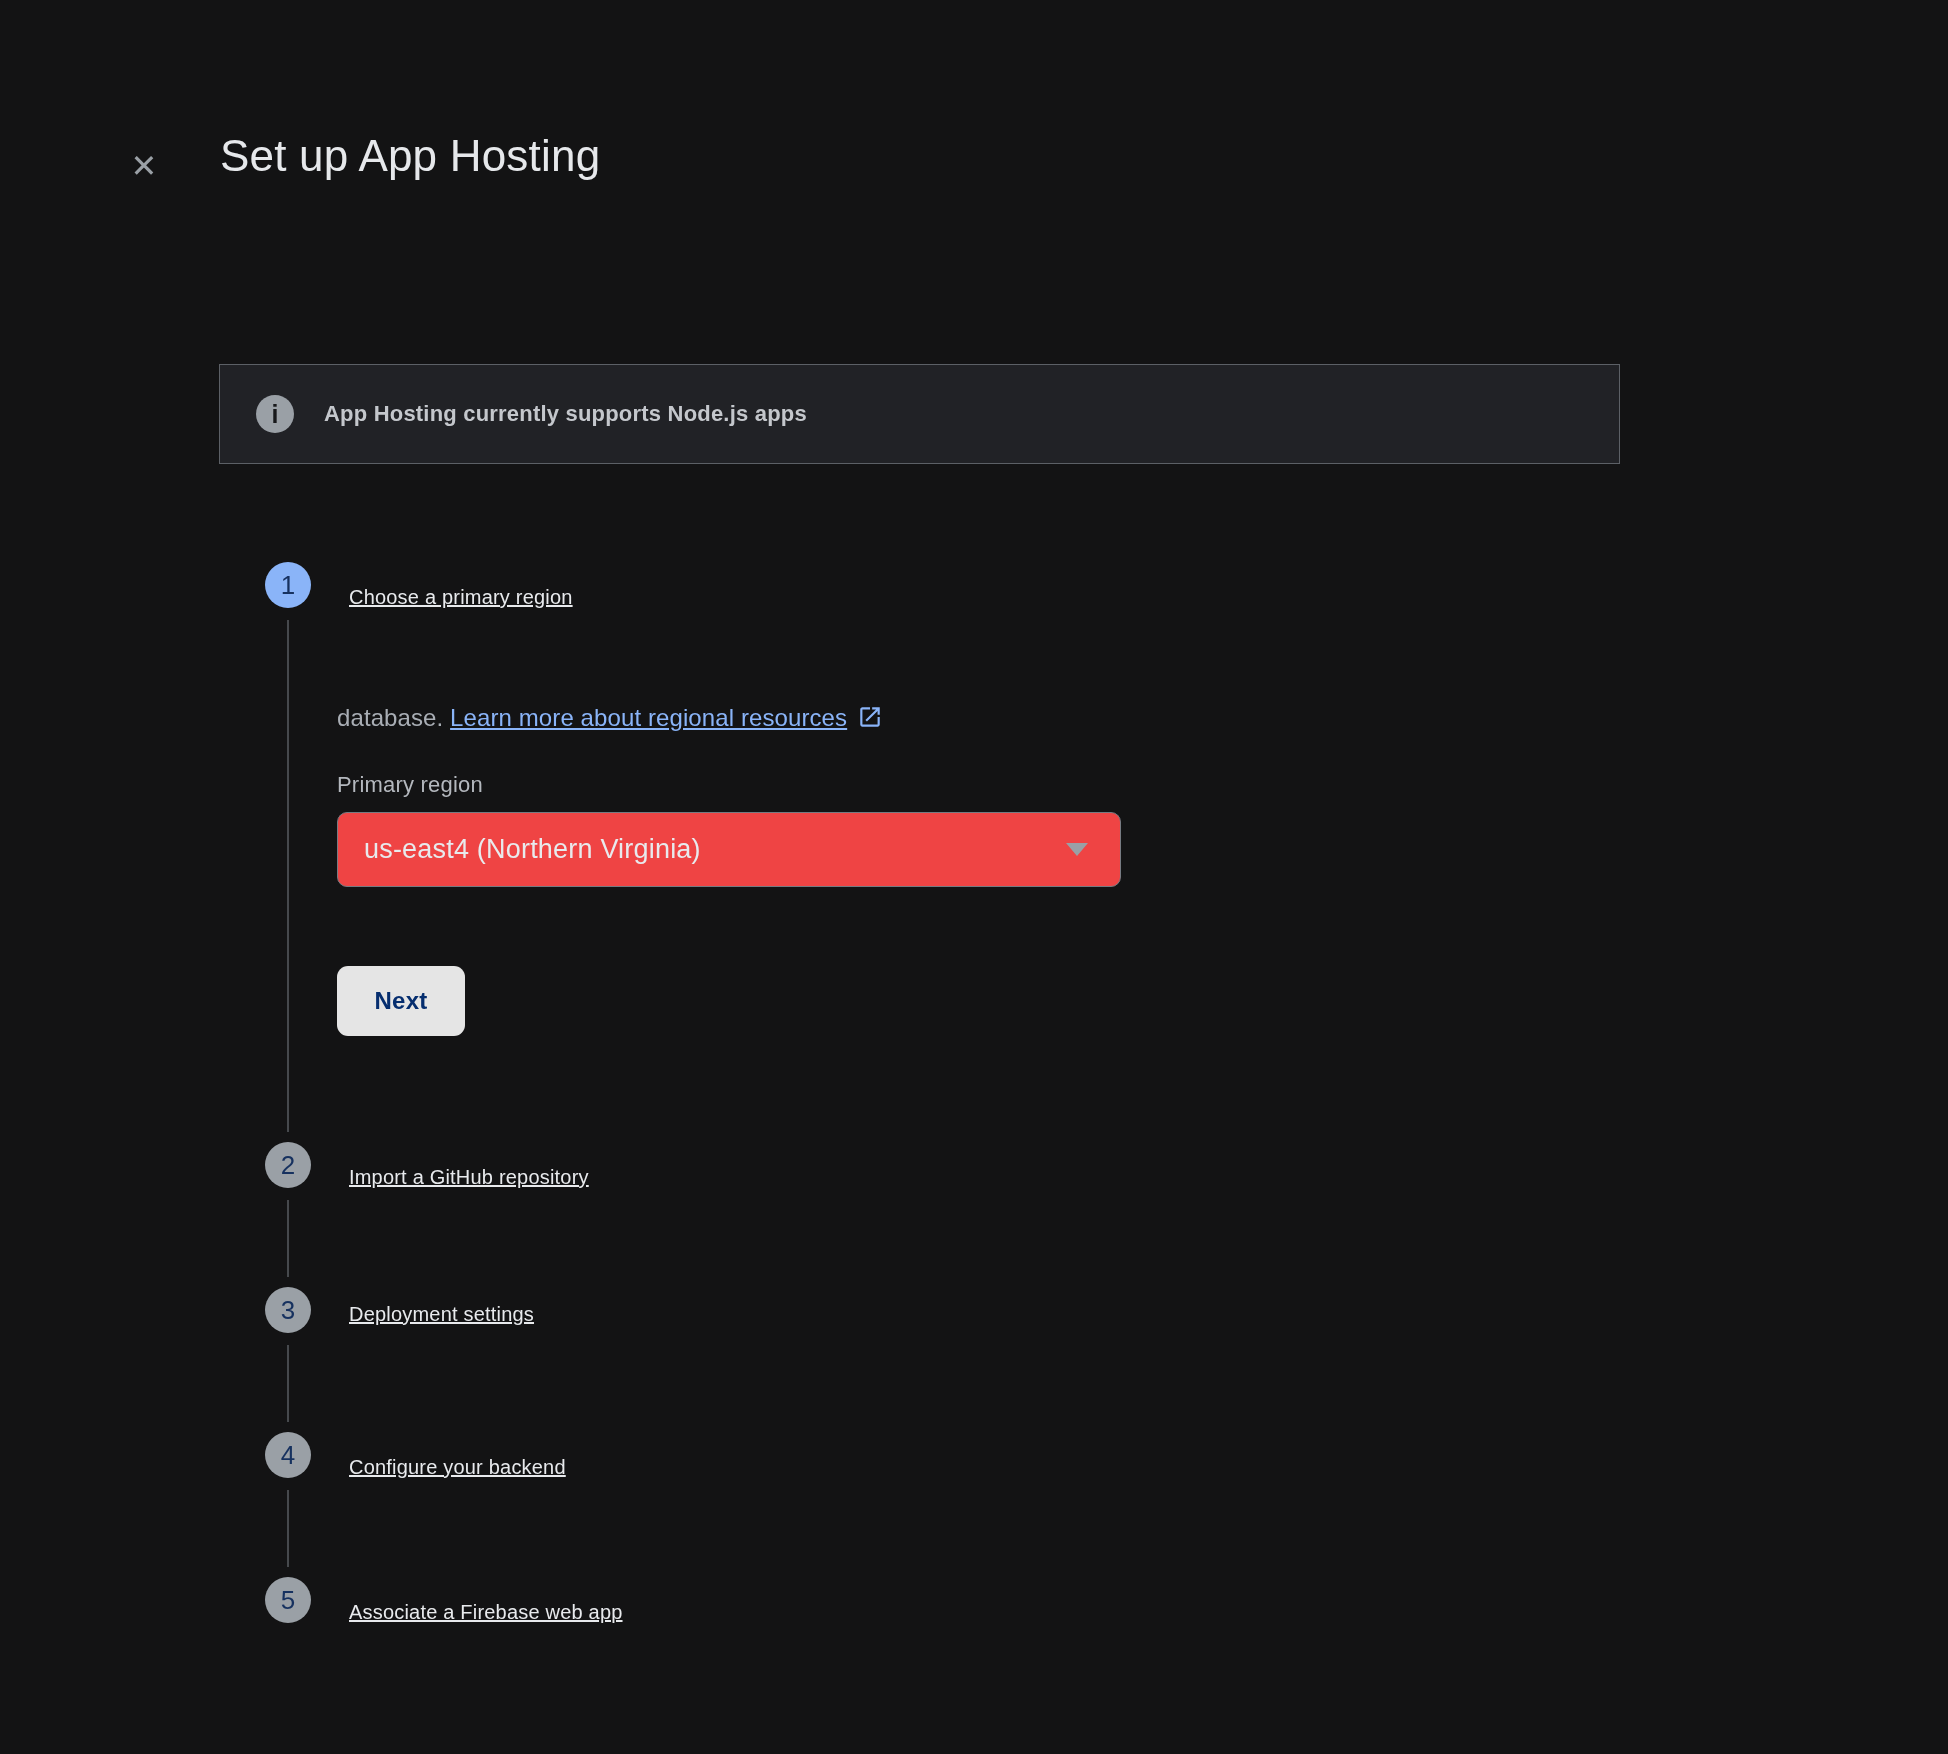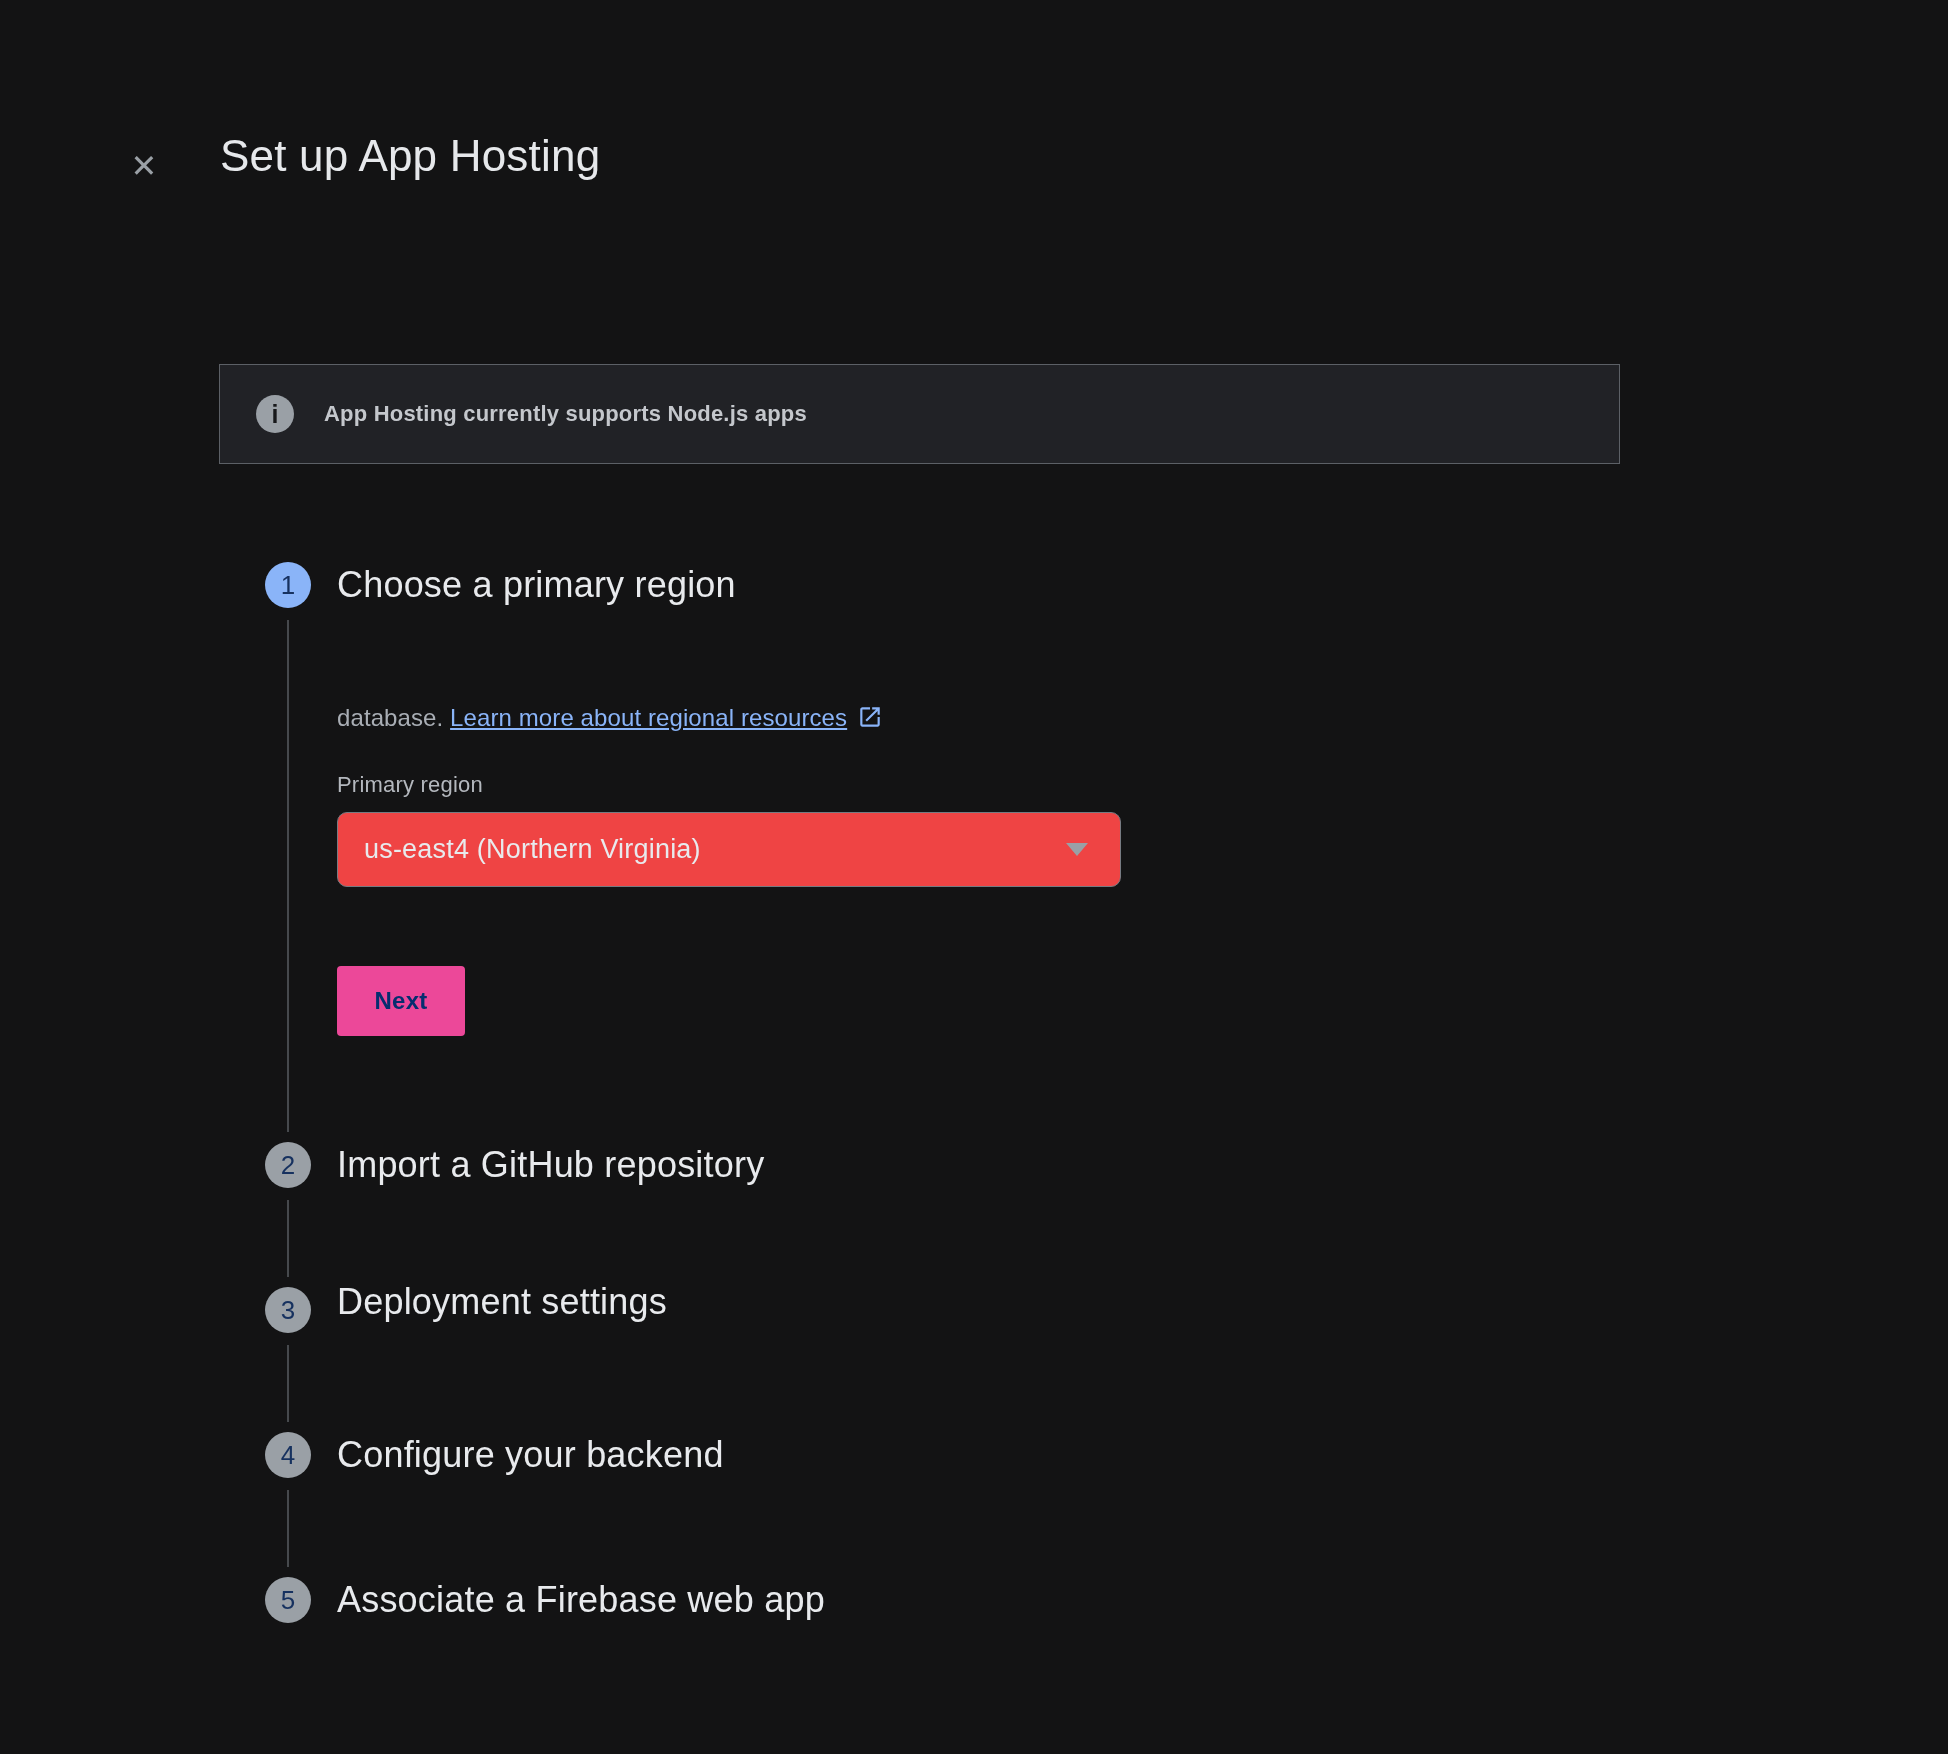--- a/index.html
+++ b/index.html
@@ -98,26 +98,27 @@
   .step-circle.pending { background: #9aa0a6; }
   .s1 { top: 562px; }
   .s2 { top: 1142px; }
   .s3 { top: 1287px; }
   .s4 { top: 1432px; }
   .s5 { top: 1577px; }
 
   .step-label {
     position: absolute;
     left: 337px;
-    margin: 0;
-    font-size: 36px;
+    margin: 12px;
+    font-size: 20px;
     font-weight: 400;
     letter-spacing: 0.2px;
     color: #e8eaed;
     line-height: 36px;
+    text-decoration: underline;
   }
   .l1 { top: 567px; }
   .l2 { top: 1147px; }
   .l3 { top: 1284px; }
   .l4 { top: 1437px; }
   .l5 { top: 1582px; }
 
   .connector {
     position: absolute;
     left: 287px;
@@ -190,22 +191,22 @@
     border-top: 13px solid #9aa0a6;
     margin-right: 6px;
   }
   .next-btn {
     position: absolute;
     left: 337px;
     top: 966px;
     width: 128px;
     height: 70px;
     border: none;
-    border-radius: 4px;
-    background: #ec4899;
+    border-radius: 11px;
+    background: #e5e5e5;
     color: #062e6f;
     font-size: 24px;
     font-weight: 700;
     letter-spacing: 0.3px;
     cursor: pointer;
     font-family: "Liberation Sans", sans-serif;
   }
 </style>
 </head>
 <body>

